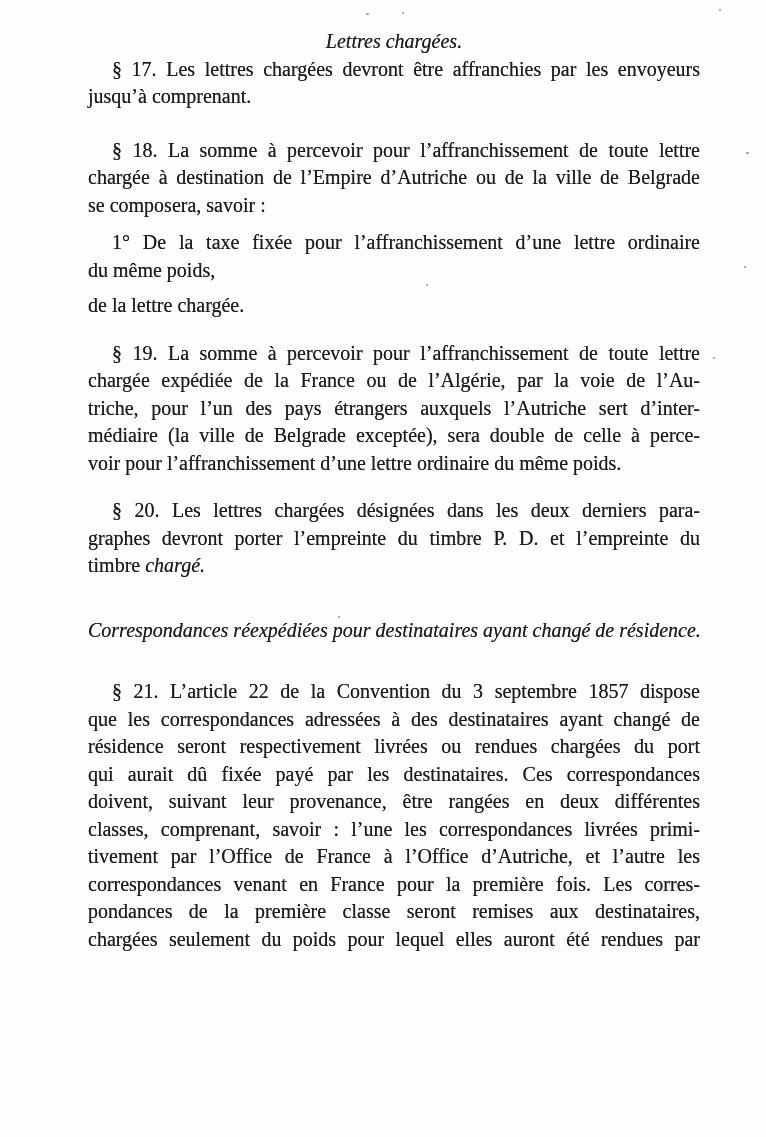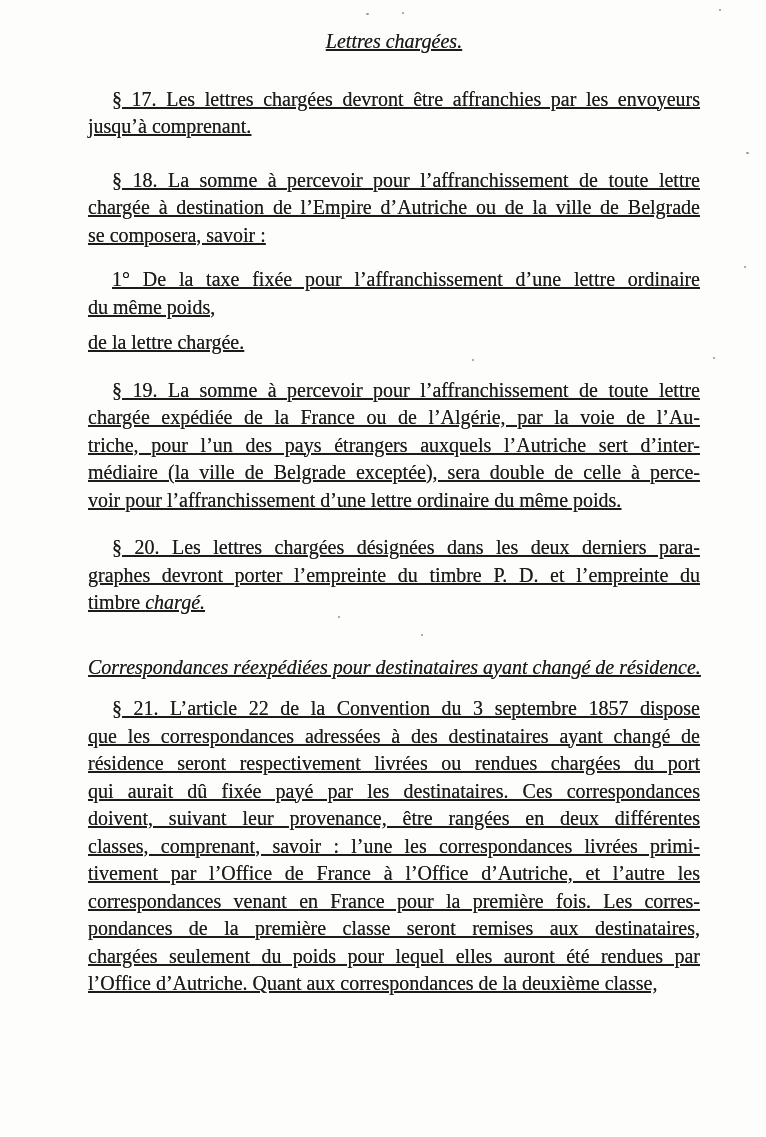--- a/index.html
+++ b/index.html
@@ -9,43 +9,42 @@
     overflow:hidden;
     font-family:"Liberation Serif","DejaVu Serif",serif;
     color:#1c1c1c;
   }
   .page{
     position:relative;
     width:766px;height:938px;
     box-sizing:border-box;
     padding:26px 66px 0 88px;
     text-shadow:0 0 0.6px rgba(25,25,25,0.75);
-    text-decoration:underline;
   }
   .block{font-size:20px;line-height:27.5px;}
   .block .line{white-space:nowrap;}
   .block.heading{
     font-style:italic;
     text-align:center;
     white-space:nowrap;
   }
   .line.justify{text-align:justify;text-align-last:justify;text-justify:inter-word;}
   .line.indent{text-indent:24px;}
   .italic{font-style:italic;}
 
   
   [data-name="page-title"]{margin-top:2px;}
-  [data-name="paragraph-17"]{margin-top:30px;}
+  [data-name="paragraph-17"]{}
   [data-name="paragraph-18"]{margin-top:26px;}
-  [data-name="list-item-1"]{margin-top:17px;}
+  [data-name="list-item-1"]{margin-top:10px;}
   [data-name="list-item-2"]{margin-top:8px;}
   [data-name="paragraph-19"]{margin-top:20px;}
   [data-name="paragraph-20"]{margin-top:20px;}
   [data-name="section-heading"]{margin-top:37px;font-size:20px;}
-  [data-name="paragraph-21"]{margin-top:14px;}
+  [data-name="paragraph-21"]{margin-top:34px;}
 
   
   .speck{
     position:absolute;width:3px;height:2px;border-radius:50%;
     background:#3a3a3a;opacity:0.55;
   }
   .speck.s1{left:366px;top:13px;}
   .speck.s2{left:402px;top:12px;width:2px;}
   .speck.s3{left:719px;top:9px;width:2px;}
   .speck.s4{left:746px;top:152px;}
@@ -99,21 +98,20 @@
         <div class="line justify indent" data-name="text-line">§ 21.  L’article 22 de la Convention du 3 septembre 1857 dispose</div>
         <div class="line justify" data-name="text-line">que les correspondances adressées à des destinataires ayant changé de</div>
         <div class="line justify" data-name="text-line">résidence seront respectivement livrées ou rendues chargées du port</div>
         <div class="line justify" data-name="text-line">qui aurait dû fixée payé par les destinataires. Ces correspondances</div>
         <div class="line justify" data-name="text-line">doivent, suivant leur provenance, être rangées en deux différentes</div>
         <div class="line justify" data-name="text-line">classes, comprenant, savoir : l’une les correspondances livrées primi-</div>
         <div class="line justify" data-name="text-line">tivement par l’Office de France à l’Office d’Autriche, et l’autre les</div>
         <div class="line justify" data-name="text-line">correspondances venant en France pour la première fois. Les corres-</div>
         <div class="line justify" data-name="text-line">pondances de la première classe seront remises aux destinataires,</div>
         <div class="line justify" data-name="text-line">chargées seulement du poids pour lequel elles auront été rendues par</div>
-        <div class="line" data-name="text-line">l’Office d’Autriche. Quant aux correspondances de la deuxième classe,</div>
       </div>
     </div>
   <div data-name="scan-specks">
     <div class="speck s1" data-name="ink-speck"></div>
     <div class="speck s2" data-name="ink-speck"></div>
     <div class="speck s3" data-name="ink-speck"></div>
     <div class="speck s4" data-name="ink-speck"></div>
     <div class="speck s5" data-name="ink-speck"></div>
     <div class="speck s6" data-name="ink-speck"></div>
     <div class="speck s7" data-name="ink-speck"></div>

